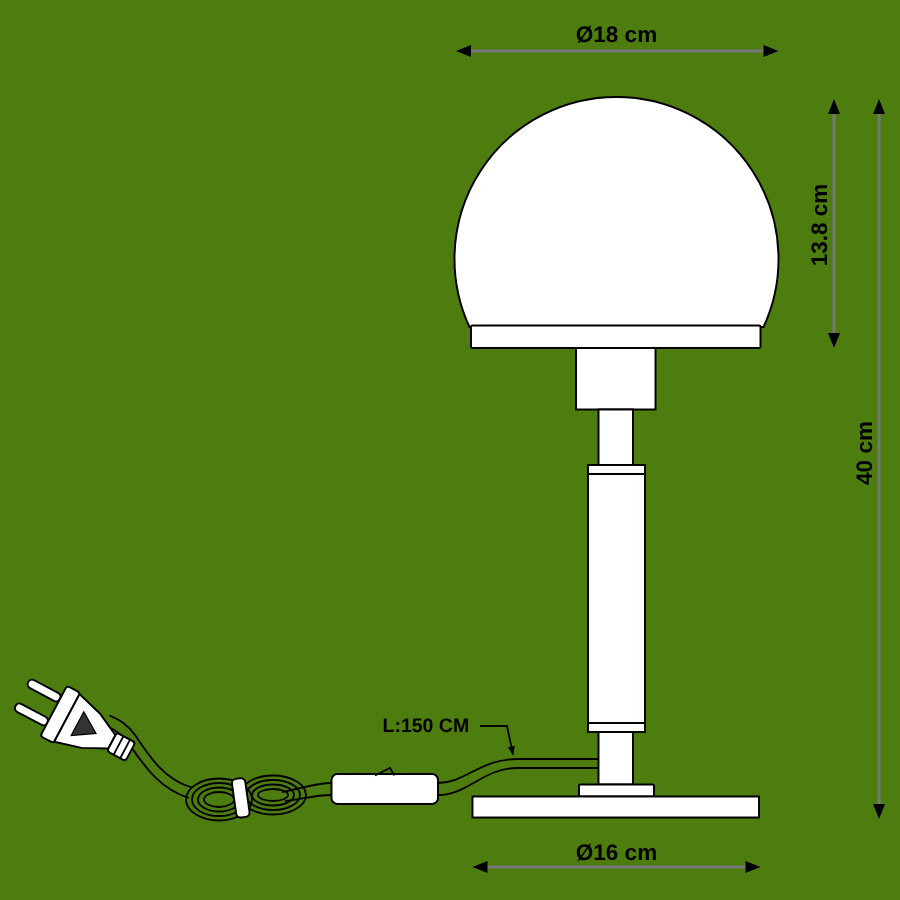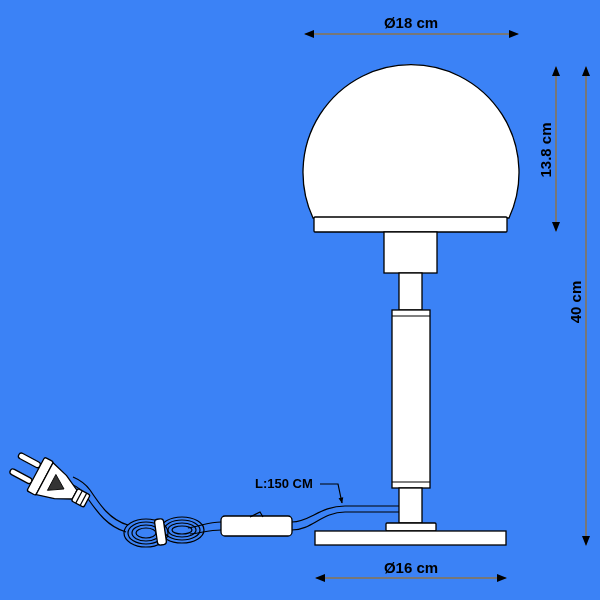--- a/index.html
+++ b/index.html
@@ -1,16 +1,16 @@
 <!DOCTYPE html>
 <html><head>
 <meta charset="utf-8">
 <style>
   html, body { margin: 0; padding: 0; background: #ffffff; }
-  #canvas { position: relative; width: 600px; height: 600px; background: #3b82f6; overflow: hidden; }
+  #canvas { position: relative; width: 600px; height: 600px; background: #4d7c0f; overflow: hidden; }
   svg { position: absolute; left: 0; top: 0; }
   .lbl { font-family: "Liberation Sans", sans-serif; font-weight: bold; fill: #000; }
   .dim { stroke: #777; stroke-width: 2; fill: none; }
   .ln { stroke: #000; stroke-width: 1.3; fill: #fff; }
   .ln2 { stroke: #000; stroke-width: 1.2; fill: none; }
 </style>
 </head>
 <body>
 
 <div id="canvas">

